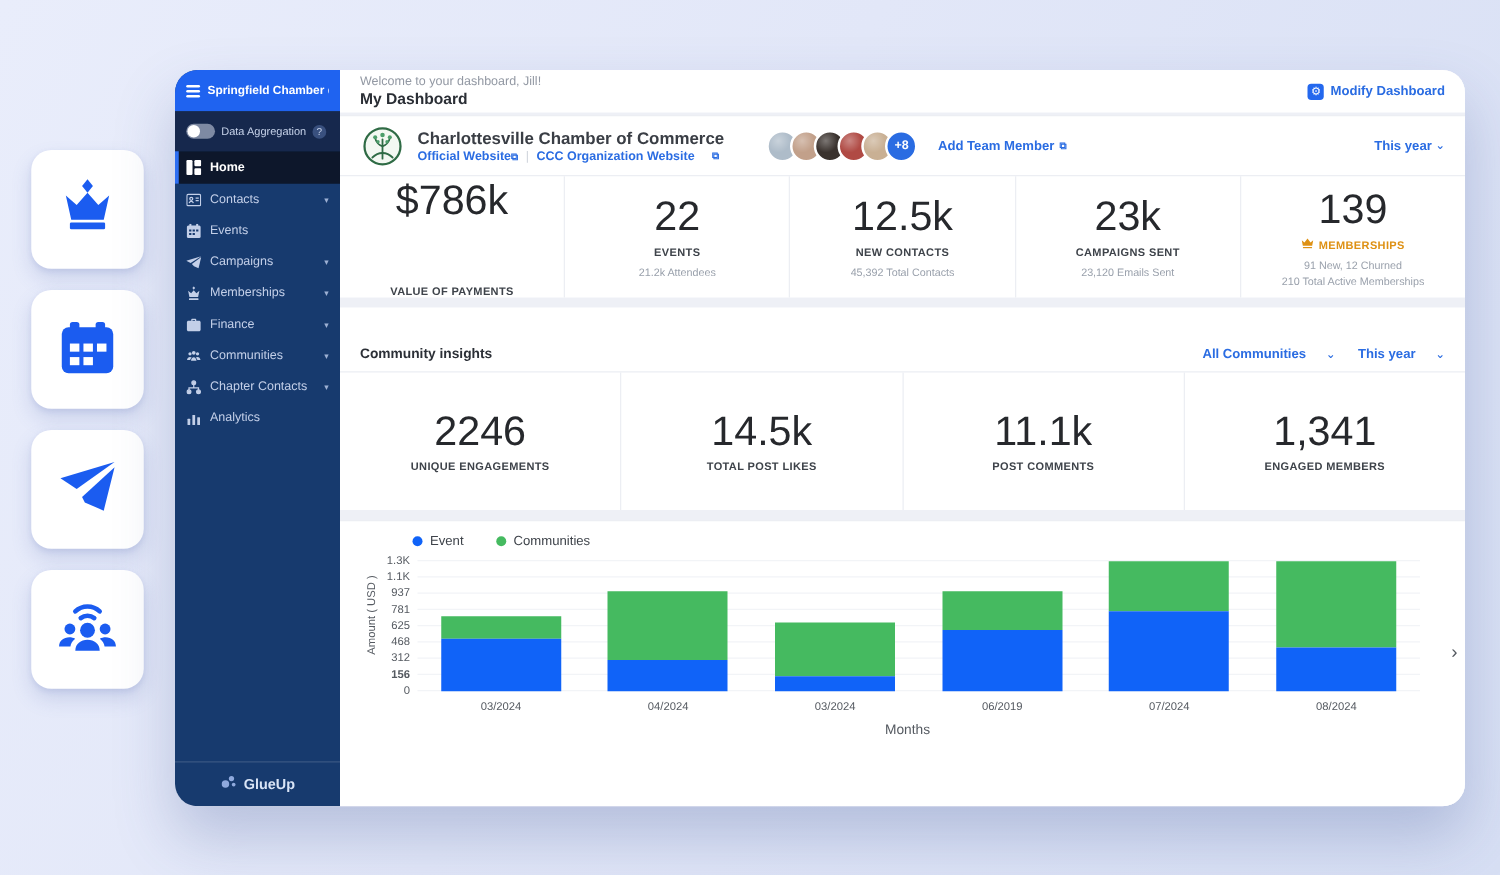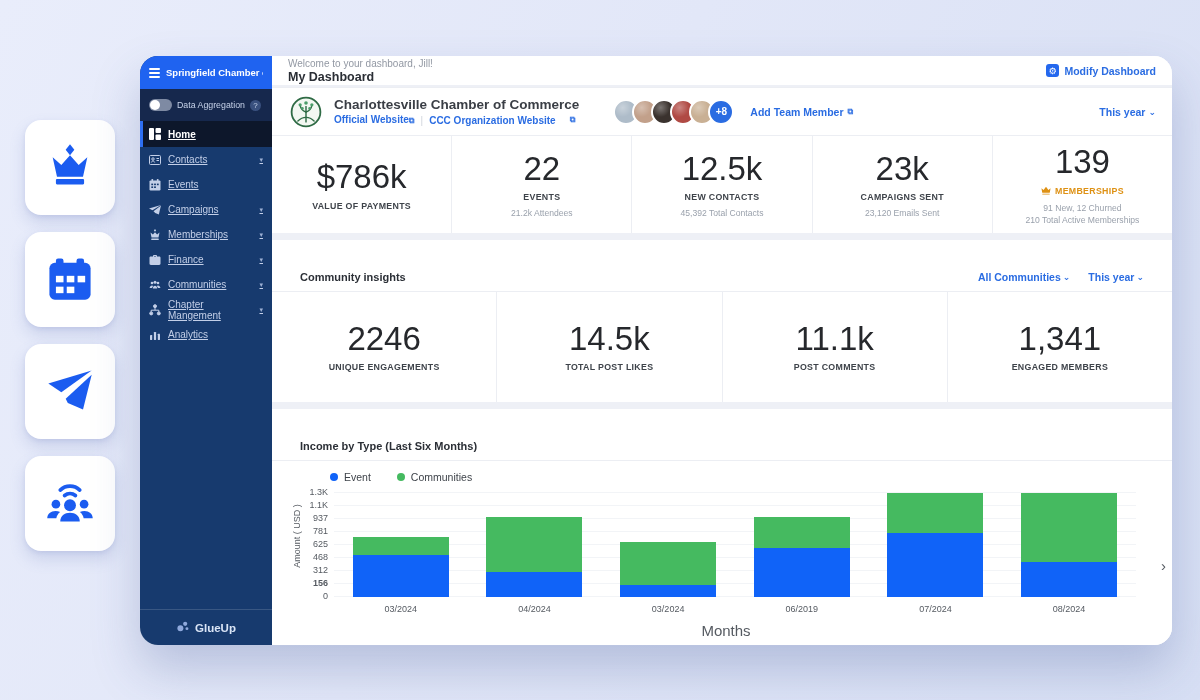--- a/index.html
+++ b/index.html
@@ -33,21 +33,21 @@
   .sb-header { height:33px; background:#1f63f0; display:flex; align-items:center; gap:6px; padding:0 9px; }
   .sb-burger { display:flex; flex-direction:column; gap:2px; cursor:pointer; }
   .sb-burger span { display:block; width:11px; height:2px; background:#fff; border-radius:1px; }
   .sb-org { color:#fff; font-size:9.5px; font-weight:bold; white-space:nowrap; overflow:hidden; }
   .sb-toggle-row { height:32px; background:#16284d; display:flex; align-items:center; gap:5px; padding:0 9px; }
   .toggle-pill { width:23px; height:12px; background:#7e8aa3; border-radius:6px; position:relative; cursor:pointer; flex:0 0 auto; }
   .toggle-pill::after { content:""; position:absolute; left:1px; top:1px; width:10px; height:10px; background:#fff; border-radius:50%; }
   .sb-toggle-label { color:#c6d2e9; font-size:8.8px; }
   .sb-q { width:11px; height:11px; border-radius:50%; background:#39507e; color:#c6d2e9; font-size:8px; display:flex; align-items:center; justify-content:center; cursor:pointer; flex:0 0 auto; }
   .sb-menu { display:flex; flex-direction:column; }
-  .sb-item { height:25px; display:flex; align-items:center; gap:7px; padding:0 9px; color:#c3cfe8; font-size:10px; cursor:pointer;text-decoration:underline; }
+  .sb-item { height:25px; display:flex; align-items:center; gap:7px; padding:0 9px; color:#c3cfe8; font-size:10px; cursor:pointer; }
   .sb-item .sb-ic { width:12px; height:12px; flex:0 0 auto; display:flex; align-items:center; justify-content:center; color:#c3cfe8; }
   .sb-item .sb-ic svg { width:12px; height:12px; }
   .sb-item.active { height:26px; background:#0d172b; border-left:3px solid #2e6ff2; padding-left:6px; color:#fff; font-weight:bold; }
   .sb-item.active .sb-ic { color:#fff; }
   .sb-item .sb-caret { margin-left:auto; font-size:7px; color:#9db0d4; }
   .sb-spacer { flex:1; }
   .sb-footer { height:36px; border-top:1px solid rgba(255,255,255,.15); display:flex; align-items:center; justify-content:center; gap:5px; }
   .sb-footer svg { width:14px; height:14px; }
   .sb-footer-name { color:#d9e4f6; font-size:11.5px; font-weight:bold; }
 
@@ -73,30 +73,30 @@
   .avatars { display:flex; cursor:pointer; }
   .avatar { width:26px; height:26px; border-radius:50%; border:2px solid #fff; margin-left:-7px; }
   .avatar:first-child { margin-left:0; }
   .avatar-more { width:26px; height:26px; border-radius:50%; border:2px solid #fff; margin-left:-7px; background:#2a6ce2; color:#fff; font-size:10px; font-weight:bold; display:flex; align-items:center; justify-content:center; }
   .add-team { margin-left:16px; color:#2a6ce2; font-size:10.5px; font-weight:bold; cursor:pointer; display:flex; gap:4px; align-items:center; }
   .period-dd { margin-left:auto; color:#2a6ce2; font-size:10.5px; font-weight:bold; cursor:pointer; display:flex; align-items:center; gap:3px; }
   .caret-dn { font-size:9px; }
 
   .stats-row { display:flex; border-top:1px solid #eceef3; height:98px; }
   .stat-col { flex:1; display:flex; flex-direction:column; align-items:center; justify-content:center; border-left:1px solid #eceef3; padding-top:2px; }
-  .stat-col:first-child { border-left:none; }
+  .stat-col:first-child { border-left:none;justify-content:space-between; }
   .stat-value { font-size:33px; color:#26282c; line-height:1.05; }
   .stat-label { font-size:8.8px; font-weight:bold; letter-spacing:.3px; color:#3e434a; margin-top:6px; display:flex; align-items:center; gap:4px; }
   .stat-label.orange { color:#de9114; }
   .stat-sub { font-size:8.6px; color:#9aa1ac; margin-top:5px; line-height:1.45; text-align:center; }
 
-  .sec-title-row { height:28px; display:flex; align-items:center; padding:0 28px;margin-top:23px; }
+  .sec-title-row { height:28px; display:flex; align-items:center; padding:0 16px;margin-top:23px; }
   .sec-title { font-size:11px; font-weight:bold; color:#2b2f36; }
   .sec-filters { margin-left:auto; display:flex; gap:18px; }
-  .blue-dd { color:#2a6ce2; font-size:10.5px; font-weight:bold; cursor:pointer; display:flex; align-items:center; gap:2px; }
+  .blue-dd { color:#2a6ce2; font-size:10.5px; font-weight:bold; cursor:pointer; display:flex; align-items:center; gap:16px; }
 
   .comm-stats { display:flex; border-top:1px solid #eceef3; height:111px; }
   .comm-col { flex:1; display:flex; flex-direction:column; align-items:center; justify-content:center; border-left:1px solid #eceef3; }
   .comm-col:first-child { border-left:none; }
 
   .income { flex:1; display:flex; flex-direction:column; }
   .chart-body { flex:1; border-top:1px solid #eceef3; padding:10px 10px 6px 18px; display:flex; flex-direction:column; position:relative; }
   .legend { display:flex; gap:26px; margin-left:40px; margin-bottom:10px; }
   .legend-item { display:flex; align-items:center; gap:6px; font-size:10.5px; color:#3e434a; cursor:pointer; }
   .legend-dot { width:8px; height:8px; border-radius:50%; }
@@ -105,21 +105,21 @@
   .ylab span { position:absolute; left:-38px; top:50%; transform:rotate(-90deg); transform-origin:center; font-size:9px; color:#555a61; width:90px; text-align:center; display:block; top:38px; }
   .ticks { width:30px; position:relative; height:104px; }
   .tick-lb { position:absolute; right:6px; font-size:9px; color:#555a61; }
   .plot { flex:1; position:relative; height:104px; margin-right:26px; }
   .gridline { position:absolute; left:0; right:0; height:1px; background:#f2f4f7; }
   .bars { position:absolute; left:0; right:0; bottom:0; top:0; display:flex; justify-content:space-around; align-items:flex-end; }
   .bar-stack { width:96px; display:flex; flex-direction:column-reverse; }
   .bar-seg { width:100%; }
   .xlabels { display:flex; justify-content:space-around; margin-left:44px; margin-right:26px; margin-top:7px; }
   .xlabel { width:96px; text-align:center; font-size:9px; color:#555a61; }
-  .months-lb { text-align:center; font-size:15px; color:#555a61; margin-top:8px; }
+  .months-lb { text-align:center; font-size:11px; color:#555a61; margin-top:8px; }
   .next-chev { position:absolute; right:6px; top:96px; font-size:15px; color:#555a61; cursor:pointer; }
 </style>
 </head>
 <body>
 
 <div class="shortcut-col">
   <div class="shortcut-card">
     <span><svg viewBox="0 0 48 48" width="52" height="52">
           <g fill="#1b5cf0">
             <path d="M24 4l4 5-4 5-4-5z"></path>
@@ -269,21 +269,21 @@
         </div>
         <div class="sb-item">
           <span class="sb-ic">
             <svg viewBox="0 0 12 12" fill="none" stroke="currentColor">
               <circle cx="6" cy="2.2" r="1.5" fill="currentColor"></circle>
               <circle cx="2.2" cy="9.4" r="1.5" fill="currentColor"></circle>
               <circle cx="9.8" cy="9.4" r="1.5" fill="currentColor"></circle>
               <path d="M6 3.7v2.5M6 6.2H2.2v1.7M6 6.2h3.8v1.7"></path>
             </svg>
           </span>
-          <span>Chapter Mangement</span>
+          <span>Chapter Contacts</span>
           <span class="sb-caret">▾</span>
         </div>
         <div class="sb-item">
           <span class="sb-ic">
             <svg viewBox="0 0 12 12" fill="currentColor">
               <rect x="1" y="6" width="2.2" height="5" rx=".4"></rect>
               <rect x="4.9" y="3" width="2.2" height="8" rx=".4"></rect>
               <rect x="8.8" y="4.8" width="2.2" height="6.2" rx=".4"></rect>
             </svg>
           </span>
@@ -448,23 +448,20 @@
           <div class="comm-col">
             <div class="stat-value">1,341</div>
             <div class="stat-label">ENGAGED MEMBERS</div>
           </div>
         </div>
     </div>
 
     <div class="gap8"></div>
 
     <div class="sect income">
-      <div class="sec-title-row">
-        <span class="sec-title">Income by Type (Last Six Months)</span>
-      </div>
       <div class="chart-body">
         <div class="legend">
             <span class="legend-item">
               <span class="legend-dot" style="background: rgb(16, 99, 248);"></span>
               <span>Event</span>
             </span>
             <span class="legend-item">
               <span class="legend-dot" style="background: rgb(69, 186, 96);"></span>
               <span>Communities</span>
             </span>

